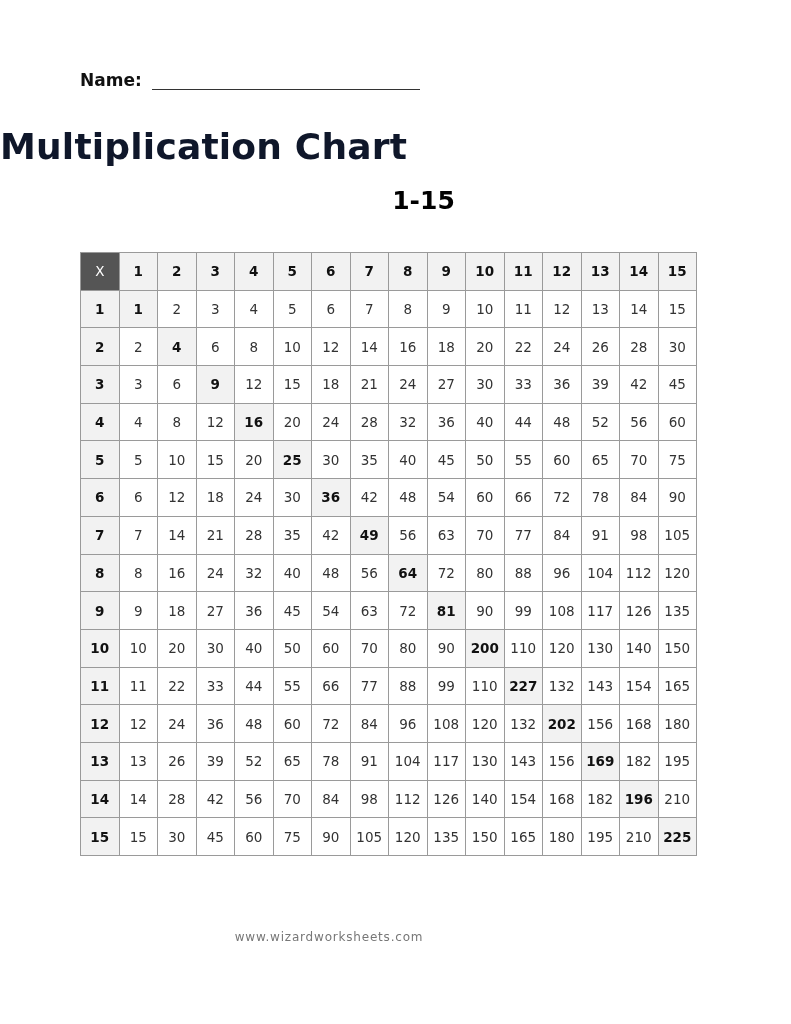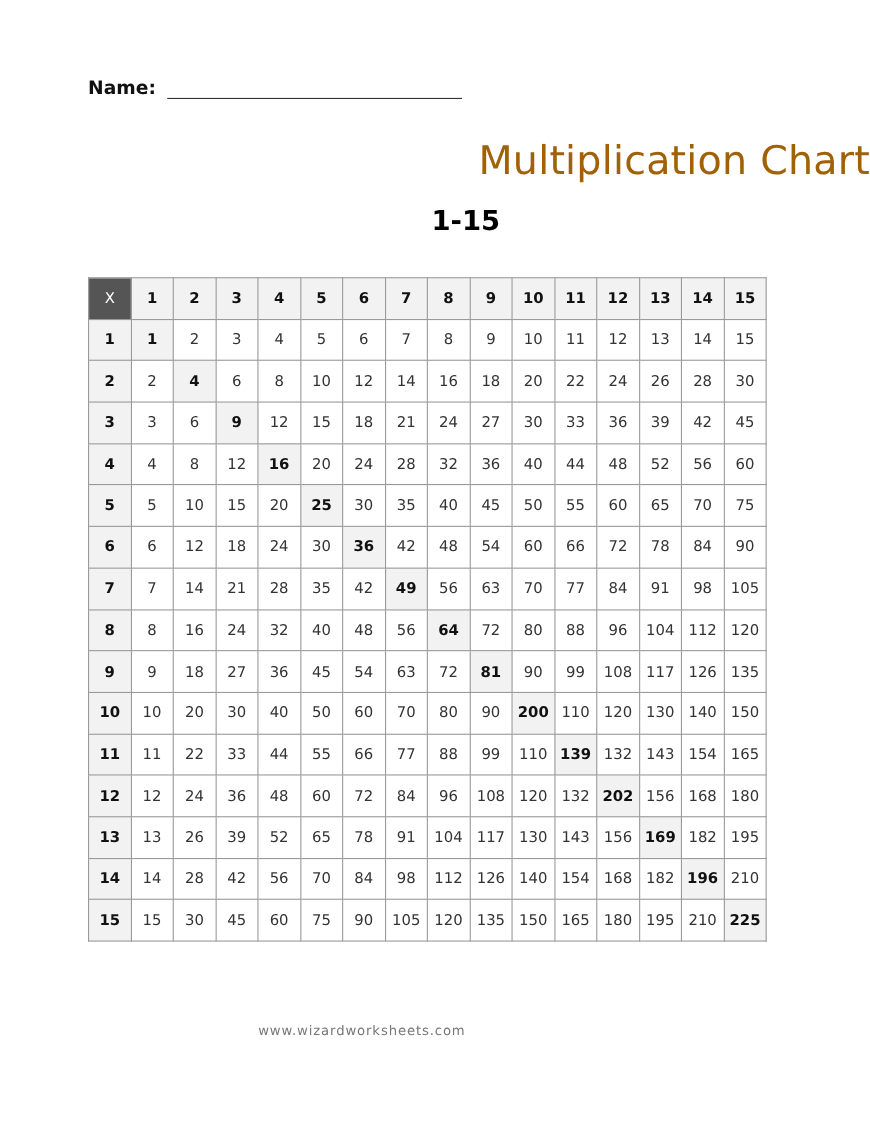--- a/index.html
+++ b/index.html
@@ -1,22 +1,22 @@
 <!DOCTYPE html>
 <html><head>
 <meta charset="utf-8">
 <style>
   html, body { margin:0; padding:0; background:#ffffff; }
   body { width:791px; height:1024px; position:relative; overflow:hidden;
          font-family: "DejaVu Sans", sans-serif; color:#1a1a1a; }
   .name-row { position:absolute; left:80px; top:58px; display:flex; align-items:flex-end;margin-top:12px; }
   .name-label { font-size:17px; font-weight:bold; color:#111; }
   .name-line { width:268px; border-bottom:1.5px solid #333; margin-left:10px; height:18px; }
-  .title { position:absolute; left:0; width:791px; top:126px; text-align:right;
-           font-size:36px; font-weight:normal; color:#a16207; letter-spacing:0.2px; }
+  .title { position:absolute; left:0; width:791px; top:126px; text-align:left;
+           font-size:36px; font-weight:bold; color:#0f172a; letter-spacing:0.2px; }
   .subtitle { position:absolute; left:0; width:791px; top:186px; text-align:center;
               font-size:25px; font-weight:bold; color:#000000;padding-left:28px; }
   table.grid { position:absolute; left:80px; top:252px; border-collapse:collapse; }
   table.grid td { width:38.5px; height:37.7px; border:1px solid #9a9a9a; text-align:center;
                   vertical-align:middle; font-size:13.5px; color:#333; padding:0; box-sizing:border-box; }
   table.grid td.head { background:#f2f2f2; font-weight:bold; color:#111; }
   table.grid td.corner { background:#555555; color:#ffffff; font-weight:normal; }
   table.grid td.square { background:#f2f2f2; font-weight:bold; color:#111; }
   .footer { position:absolute; left:0; width:658px; top:930px; text-align:center;
             font-size:12px; color:#777; letter-spacing:0.8px; }
@@ -237,21 +237,21 @@
         <td>11</td>
         <td>22</td>
         <td>33</td>
         <td>44</td>
         <td>55</td>
         <td>66</td>
         <td>77</td>
         <td>88</td>
         <td>99</td>
         <td>110</td>
-        <td class="square">139</td>
+        <td class="square">227</td>
         <td>132</td>
         <td>143</td>
         <td>154</td>
         <td>165</td>
       </tr>
       <tr>
         <td class="head">12</td>
         <td>12</td>
         <td>24</td>
         <td>36</td>

